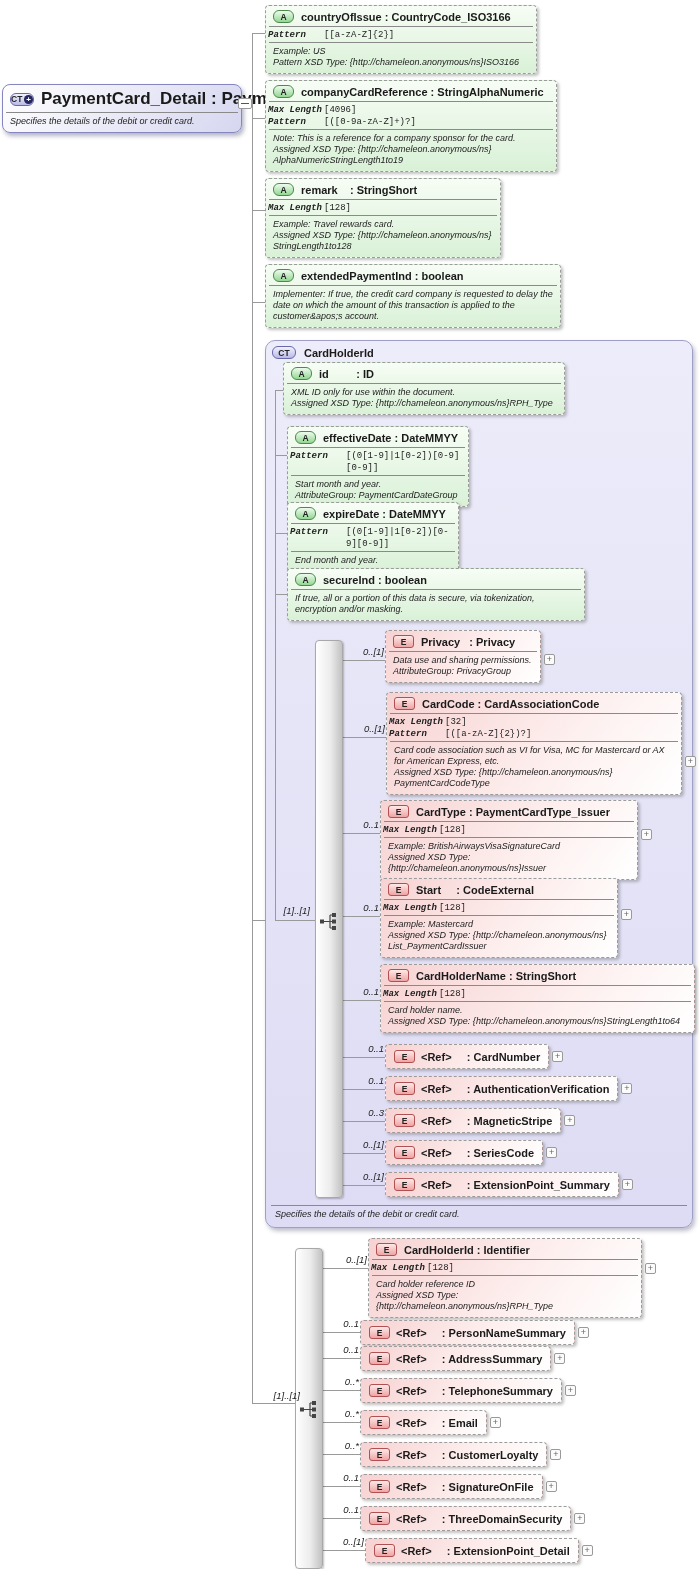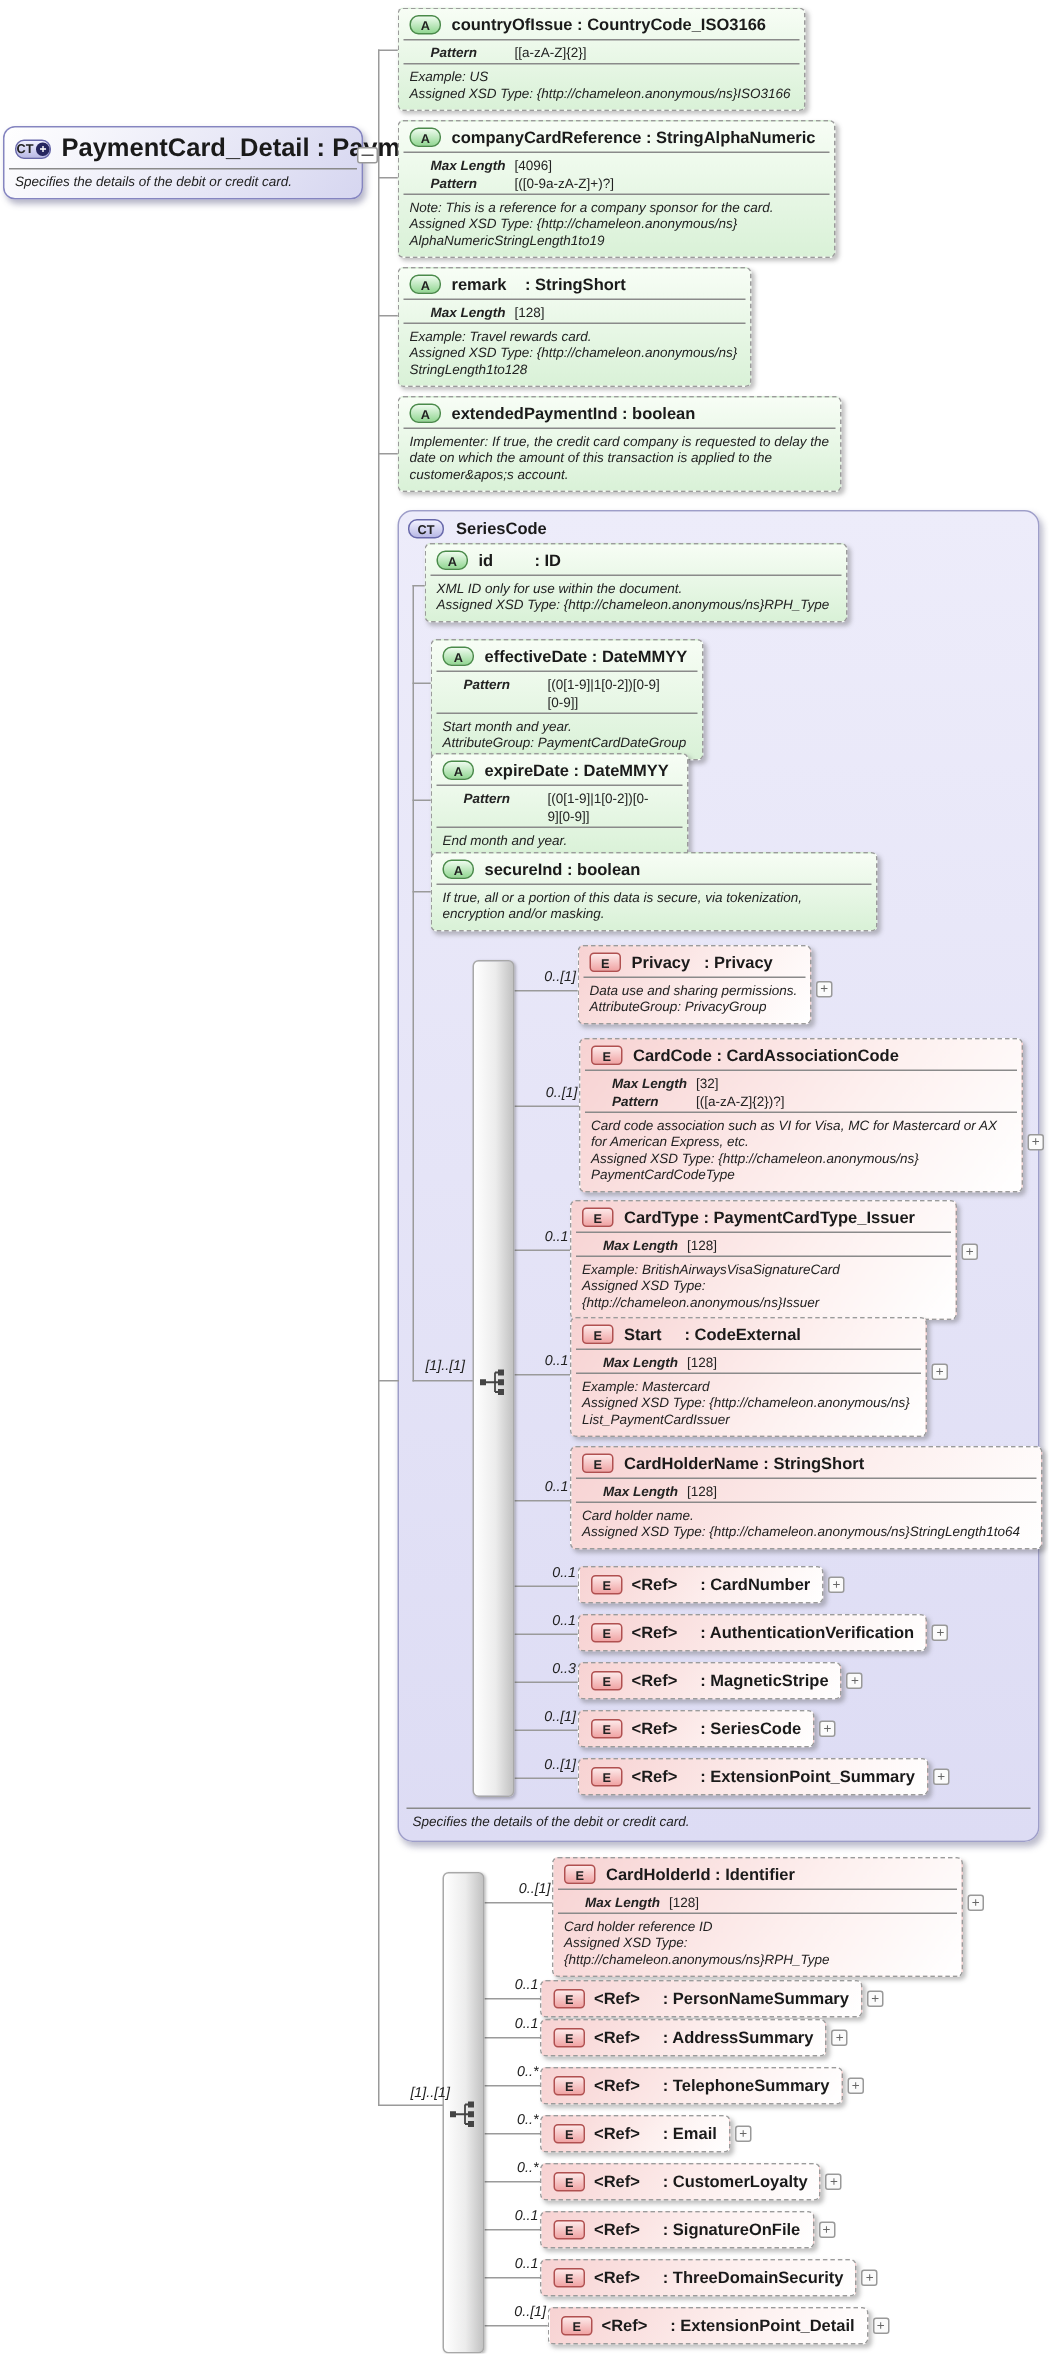--- a/index.html
+++ b/index.html
@@ -18,21 +18,21 @@
   .hdr-text { font-size: 11px; font-weight: bold; color: #1a1a1a; white-space: pre; }
   .badge { display: inline-flex; flex: 0 0 auto; align-items: center; justify-content: center;
            font-size: 8.5px; font-weight: bold; width: 21px; height: 13px; color: #222; }
   .badge-a { background: linear-gradient(#eefbee, #93d793); border: 1px solid #4a8a4a; border-radius: 6px; }
   .badge-e { background: linear-gradient(#fde9e9, #f0a4a4); border: 1px solid #b05050; border-radius: 3px; }
   .badge-ct { background: linear-gradient(#f1f1ff, #b9b9e6); border: 1px solid #6868aa; border-radius: 6px; width: 24px; }
   .plus-circle { display: inline-flex; align-items: center; justify-content: center; width: 9px; height: 9px;
                  border-radius: 50%; background: #26265e; color: #fff; font-size: 8px; font-weight: bold; margin-left: 2px; }
 
   .sep { height: 0; border-top: 1px solid #8a8a8a; margin: 0 3px; }
-  .facets { padding: 2px 21px 1px; }
+  .facets { padding: 2px 2px 1px; font-family: Liberation Mono, monospace; }
   .facet { display: flex; font-size: 9px; line-height: 12px; color: #222; }
   .flabel { font-style: italic; font-weight: bold; flex: 0 0 56px; }
   .ann { padding: 3px 7px 5px; font-size: 9px; font-style: italic; color: #222;
          line-height: 11px; white-space: pre-line; }
 
   .ref { display: inline-flex; align-items: center; gap: 6px; padding: 0 8px; height: 25px; white-space: pre; }
 
   .card-label { position: absolute; width: 46px; font-size: 9.5px; font-style: italic;
                 color: #222; text-align: right; z-index: 3; }
 
@@ -71,21 +71,21 @@
   <div class="hline" style="left:252px;top:33px;width:14px"></div>
   <div class="hline" style="left:252px;top:118px;width:14px"></div>
   <div class="hline" style="left:252px;top:210px;width:14px"></div>
   <div class="hline" style="left:252px;top:302px;width:14px"></div>
   <div class="hline" style="left:252px;top:920px;width:14px"></div>
   <div class="hline" style="left:252px;top:1403px;width:44px"></div>
 
   <div class="ct-box">
     <div class="ct-hdr">
       <span class="badge badge-ct">CT</span>
-      <span class="hdr-text">SeriesCode</span>
+      <span class="hdr-text">CardHolderId</span>
     </div>
     <div class="ct-sep"></div>
     <div class="ct-ann">Specifies the details of the debit or credit card.</div>
   </div>
 
   <div class="vline" style="left:275px;top:390px;height:531px"></div>
   <div class="hline" style="left:275px;top:390px;width:9px"></div>
   <div class="hline" style="left:275px;top:455px;width:13px"></div>
   <div class="hline" style="left:275px;top:533px;width:13px"></div>
   <div class="hline" style="left:275px;top:594px;width:13px"></div>
@@ -133,21 +133,21 @@
       </div>
     <div class="sep"></div>
     <div class="facets">
         <div class="facet">
           <span class="flabel">Pattern</span>
           <span class="fvalue">[[a-zA-Z]{2}]</span>
         </div>
       </div>
     <div class="sep"></div>
     <div class="ann">Example: US
-Assigned XSD Type: {http://chameleon.anonymous/ns}ISO3166</div>
+Pattern XSD Type: {http://chameleon.anonymous/ns}ISO3166</div>
   </div>
 
   <div class="box attr" style="left:265px;top:80px;width:292px">
     <div class="hdr">
         <span class="badge badge-a">A</span>
       <span class="hdr-text">companyCardReference : StringAlphaNumeric</span>
       </div>
     <div class="sep"></div>
     <div class="facets">
       <div class="facet">

